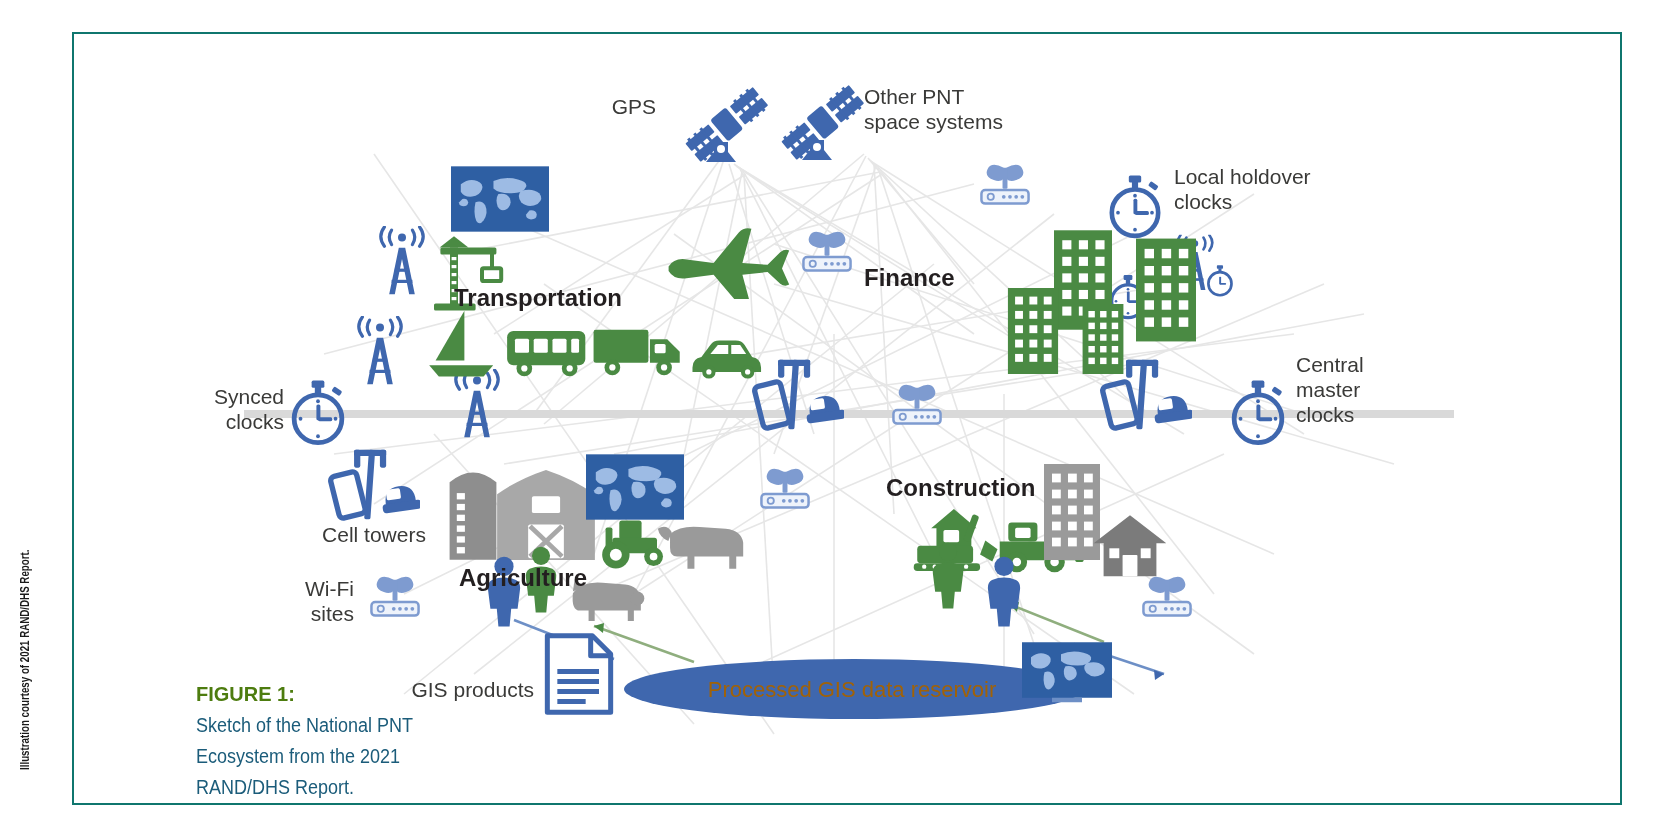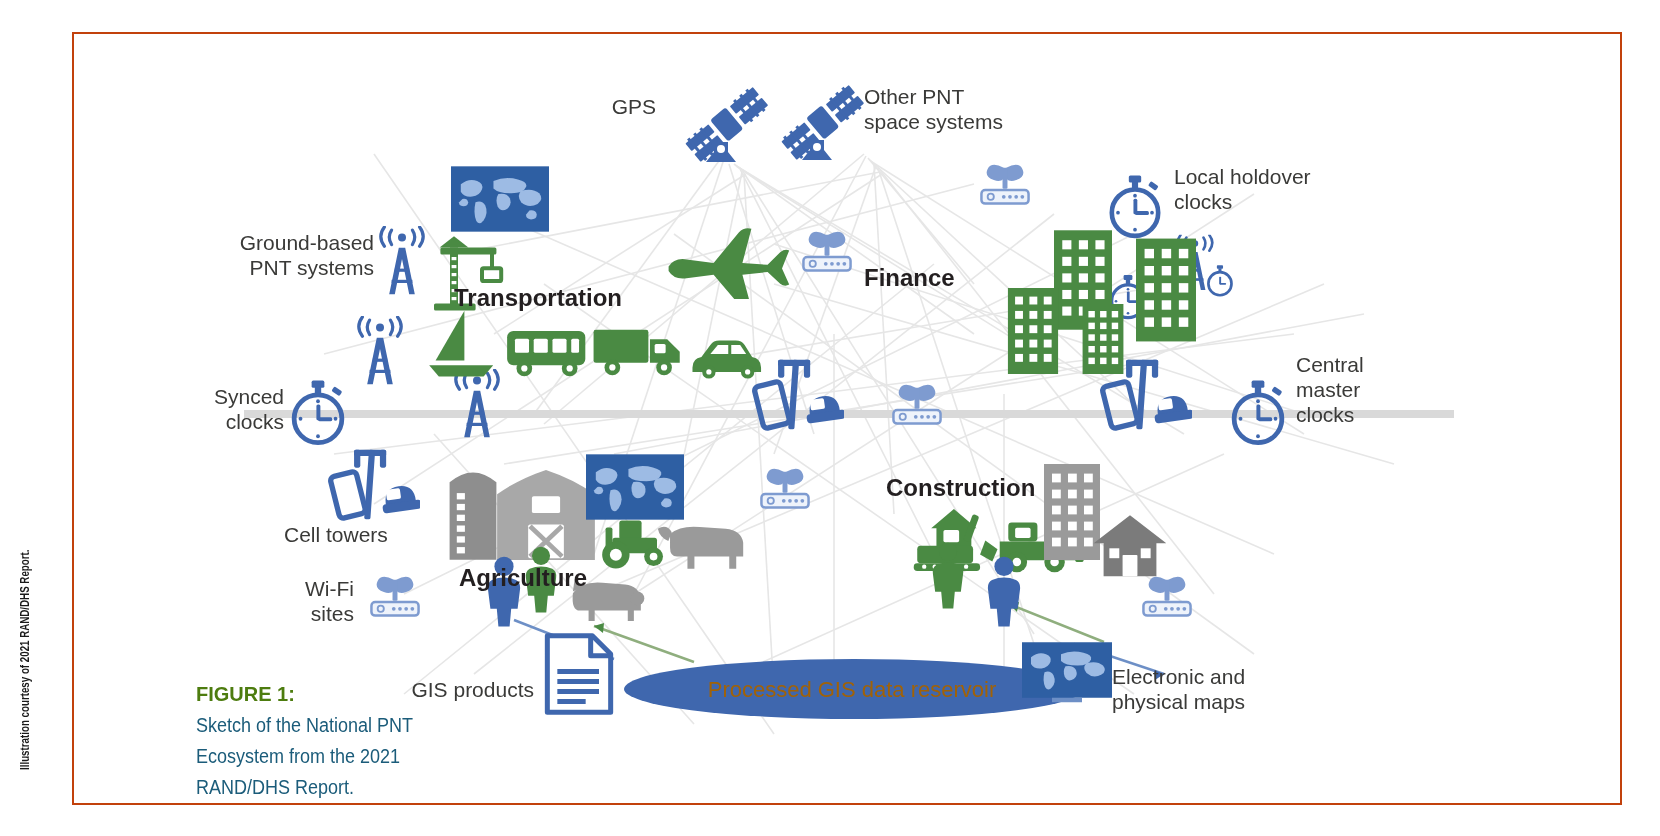--- a/index.html
+++ b/index.html
@@ -2,21 +2,21 @@
 <html><head>
 <meta charset="utf-8">
 <style>
   html,body{margin:0;padding:0;background:#ffffff;}
   body{width:1660px;height:836px;position:relative;overflow:hidden;
        font-family:"Liberation Sans", sans-serif;}
 
   
   #figure-frame{
     position:absolute; left:72px; top:32px; width:1550px; height:773px;
-    border:2px solid #c2410c; background:#ffffff; box-sizing:border-box;
+    border:2px solid #0f766e; background:#ffffff; box-sizing:border-box;
   }
 
   
   #credit{
     position:absolute; left:18px; top:470px;
     width:300px; transform-origin:0 0; transform:rotate(-90deg) translate(-100%,0);
     font-size:12.5px; font-weight:700; color:#1a1a1a; letter-spacing:0px;
     white-space:nowrap; font-family:"Liberation Sans", sans-serif;
     font-stretch:condensed;
   }
@@ -24,21 +24,21 @@
 
   
   #scene{position:absolute;left:0;top:0;width:1550px;height:773px;}
 
   
   .lbl{
     position:absolute; color:#3a3a38; font-size:21px; line-height:25px;
     font-family:"Liberation Sans", sans-serif; white-space:pre-line;
   }
   .lbl.r{text-align:right;}
-  .lbl.c{text-align:left;}
+  .lbl.c{text-align:center;}
   .sector{
     position:absolute; color:#231f20; font-size:24px; font-weight:700;
     font-family:"Liberation Sans", sans-serif; white-space:nowrap;
   }
   .reslabel{
     position:absolute; color:#a16207; font-size:22px;
     font-family:"Liberation Sans", sans-serif; white-space:nowrap;
   }
   
   #caption{
@@ -551,44 +551,40 @@
     <use href="#sym-tvmap" x="948" y="608" width="90" height="68"></use>
 
   </svg>
 
   <div class="lbl r" style="left:452px;top:60px;width:130px;">GPS</div>
 
   <div class="lbl" style="left:790px;top:50px;width:220px;">Other PNT
 space systems</div>
 
 
-  <div class="lbl r" style="left:100px;top:196px;width:200px;">Ground-based
-PNT systems</div>
 
   <div class="lbl r" style="left:60px;top:350px;width:150px;">Synced
 clocks</div>
 
   <div class="lbl c" style="left:210px;top:488px;width:180px;">Cell towers</div>
 
   <div class="lbl r" style="left:140px;top:542px;width:140px;">Wi-Fi
 sites</div>
 
   <div class="lbl r" style="left:300px;top:643px;width:160px;">GIS products</div>
 
   <div class="lbl" style="left:1100px;top:130px;width:220px;">Local holdover
 clocks</div>
 
 
   <div class="lbl" style="left:1222px;top:318px;width:140px;">Central
 master
 clocks</div>
 
 
-  <div class="lbl" style="left:1038px;top:630px;width:200px;">Electronic and
-physical maps</div>
 
   <div class="sector" style="left:380px;top:250px;">Transportation</div>
   <div class="sector" style="left:790px;top:230px;text-align:right;">Finance</div>
   <div class="sector" style="left:385px;top:530px;">Agriculture</div>
   <div class="sector" style="left:812px;top:440px;">Construction</div>
 
   <div class="reslabel" style="left:608px;top:643px;width:340px;text-align:center;">Processed GIS data reservoir</div>
 
   <div id="caption">
     <b>FIGURE 1:</b><span> Sketch of the National PNT Ecosystem from the 2021 RAND/DHS Report.</span>

